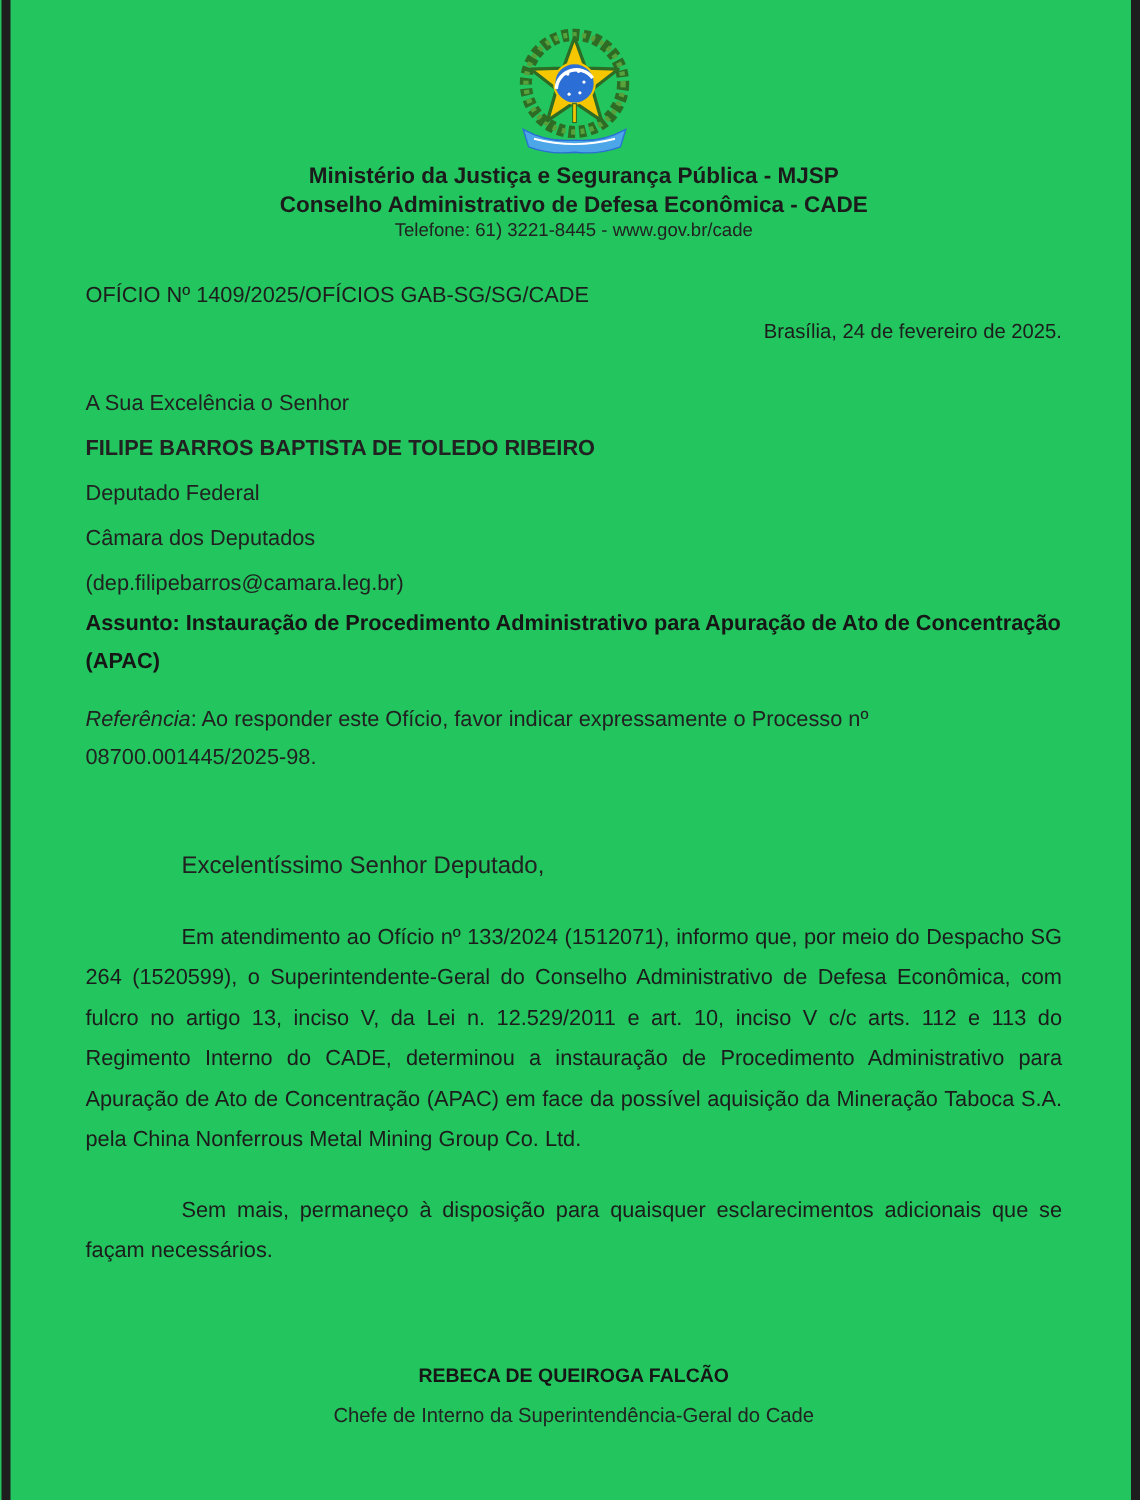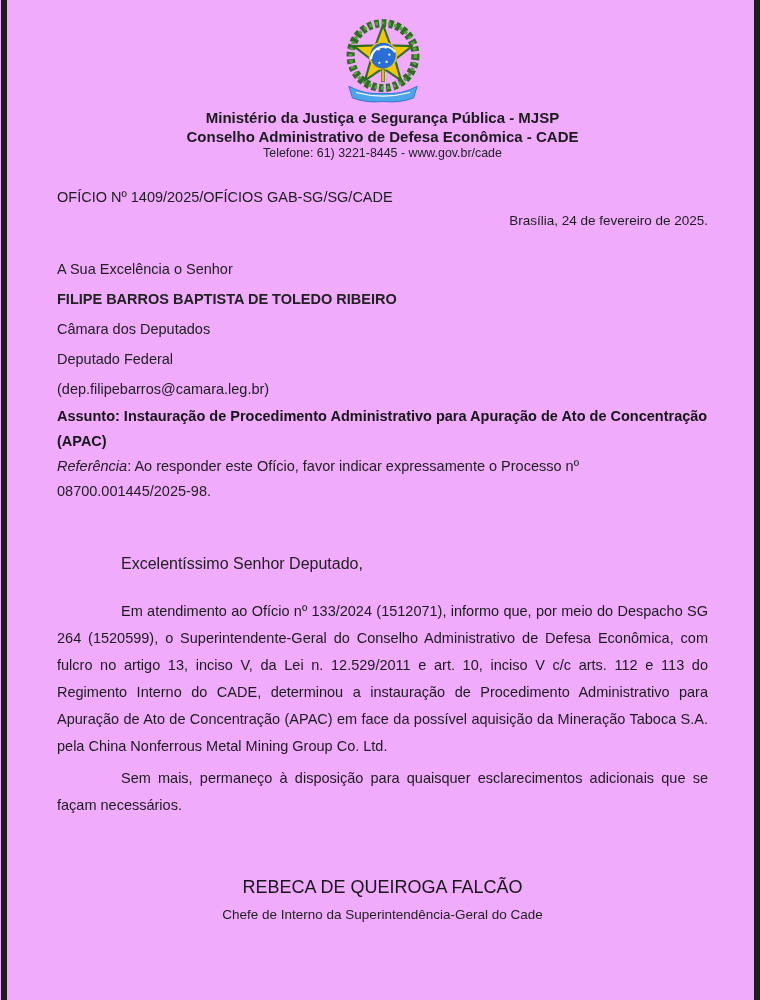--- a/index.html
+++ b/index.html
@@ -1,21 +1,21 @@
 <!DOCTYPE html>
 <html><head>
 <meta charset="utf-8">
 <style>
   * { margin: 0; padding: 0; box-sizing: border-box; }
   html, body { background: #ffffff; }
   .page {
     position: relative;
     width: 760px;
     height: 1000px;
-    background: #f0abfc;
+    background: #22c55e;
     overflow: hidden;
     font-family: "Liberation Sans", "DejaVu Sans", sans-serif;
     color: #212121;
   }
   .edge-bar {
     position: absolute;
     top: 0;
     width: 6px;
     height: 1000px;
     background: #1e1e1e;
@@ -55,48 +55,48 @@
   .recipient-block { margin-top: 26px; font-size: 14.5px; }
   .recipient-block .line { line-height: 30px; }
   .recipient-name { font-weight: bold; }
   .subject-block {
     font-weight: bold;
     font-size: 14.5px;
     line-height: 25px;
     color: #161616;
   }
   .reference-block {
-    margin-top: 0;
+    margin-top: 14px;
     font-size: 14.5px;
     line-height: 25px;
   }
   .reference-label { font-style: italic; }
   .greeting {
     margin-top: 51px;
     font-size: 16px;
     text-indent: 64px;
   }
   .para {
     font-size: 14.5px;
     line-height: 27px;
     text-align: justify;
     text-indent: 64px;
     color: #1c1c1c;
   }
   .para-1 { margin-top: 25px; }
-  .para-2 { margin-top: 5px; }
+  .para-2 { margin-top: 20px; }
   .closing {
     margin-top: 24px;
     font-size: 14.5px;
     text-indent: 64px;
   }
   .signature-block { margin-top: 60px; text-align: center; }
   .signature-name {
-    font-weight: normal;
-    font-size: 18px;
+    font-weight: bold;
+    font-size: 13px;
     line-height: 17px;
     color: #161616;
   }
   .signature-role {
     margin-top: 11px;
     font-size: 13.5px;
     color: #222;
   }
 </style>
 </head>
@@ -136,22 +136,22 @@
       <div class="org-line">Conselho Administrativo de Defesa Econômica - CADE</div>
     </div>
     <div class="contact-line">Telefone: 61) 3221-8445 - www.gov.br/cade</div>
 
     <div class="oficio-line">OFÍCIO Nº 1409/2025/OFÍCIOS GAB-SG/SG/CADE</div>
     <div class="date-line">Brasília, 24 de fevereiro de 2025.</div>
 
     <div class="recipient-block">
       <div class="line">A Sua Excelência o Senhor</div>
       <div class="line recipient-name">FILIPE BARROS BAPTISTA DE TOLEDO RIBEIRO</div>
+      <div class="line">Deputado Federal</div>
       <div class="line">Câmara dos Deputados</div>
-      <div class="line">Deputado Federal</div>
       <div class="line">(dep.filipebarros@camara.leg.br)</div>
     </div>
 
     <div class="subject-block">Assunto: Instauração de Procedimento Administrativo para Apuração de Ato de Concentração (APAC)</div>
 
     <div class="reference-block">
       <span class="reference-label">Referência</span><span>: Ao responder este Ofício, favor indicar expressamente o Processo nº 08700.001445/2025-98.</span>
     </div>
 
     <div class="greeting">Excelentíssimo Senhor Deputado,</div>

